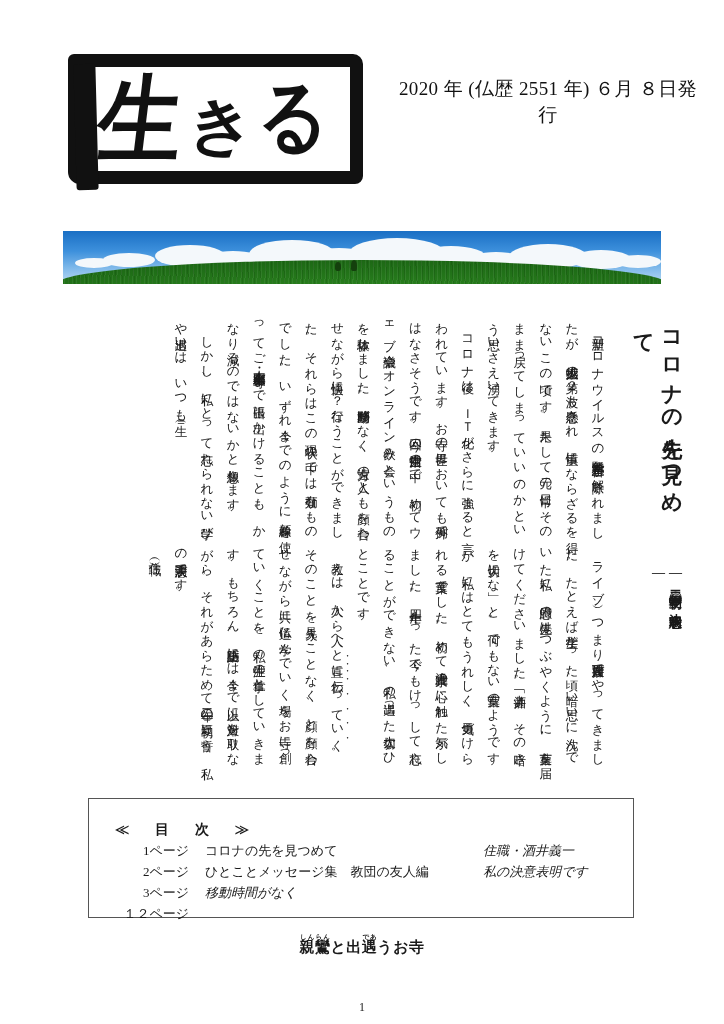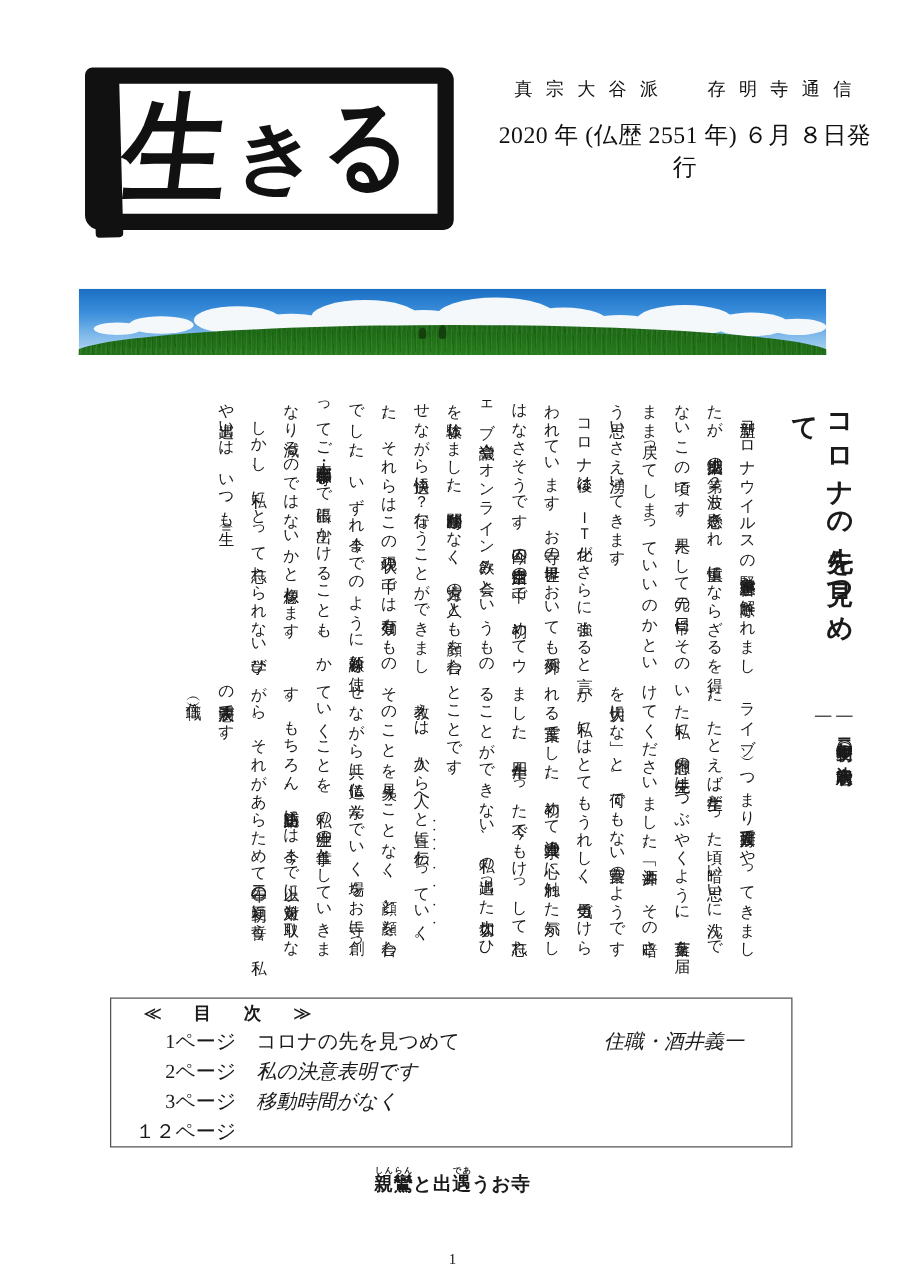--- a/index.html
+++ b/index.html
@@ -228,26 +228,26 @@
     width: 546px;
     height: 120px;
     border: 1px solid #555;
     box-sizing: border-box;
     background: #fff;
   }
   .toc-head {
     font-size: 14px;
     font-weight: bold;
     letter-spacing: 6px;
-    margin: 3px 0 3px 26px;
+    margin: 22px 0 3px 26px;
   }
   .toc-row {
     display: flex;
     align-items: flex-start;
-    font-size: 16px;
+    font-size: 13px;
     margin: 3px 0 0 0;
     padding-left: 14px;
   }
   .toc-page {
     width: 86px;
     text-align: right;
     padding-right: 16px;
     white-space: nowrap;
   }
   .toc-item {
@@ -308,21 +308,20 @@
   <div class="logo-box">
     <div class="logo-frame"></div>
     <div class="logo-glyphs">
       <span class="g1">生</span>
       <span class="g2">き</span>
       <span class="g3">る</span>
     </div>
   </div>
 
   <div class="masthead-right">
-    <div class="mh-line1">真 宗 大 谷 派　　存 明 寺 通 信</div>
     <div class="mh-date">2020 年 (仏歴 2551 年) ６月 ８日発行</div>
   </div>
 
 </div>
 
 <div class="banner">
   <div class="sky"></div>
   <div class="cloudband">
     <div class="cl" style="left:40px;  top:16px; width:52px; height:14px;"></div>
     <div class="cl" style="left:92px;  top:8px;  width:70px; height:22px;"></div>
@@ -368,20 +367,21 @@
 <div class="toc">
   <div class="toc-head">≪　目　次　≫</div>
 
   <div class="toc-row">
     <span class="toc-page">1ページ</span>
     <span class="toc-item">コロナの先を見つめて</span>
     <span class="toc-author">住職・酒井義一</span>
   </div>
   <div class="toc-row">
     <span class="toc-page">2ページ</span>
+    <span class="toc-item">ひとことメッセージ集　教団の友人編</span>
     <span class="toc-author">私の決意表明です</span>
   </div>
   <div class="toc-row">
     <span class="toc-page">3ページ</span>
     <span class="toc-author">移動時間がなく</span>
   </div>
   <div class="toc-row">
     <span class="toc-page">１２ページ</span>
     <span class="toc-author"></span>
   </div>

